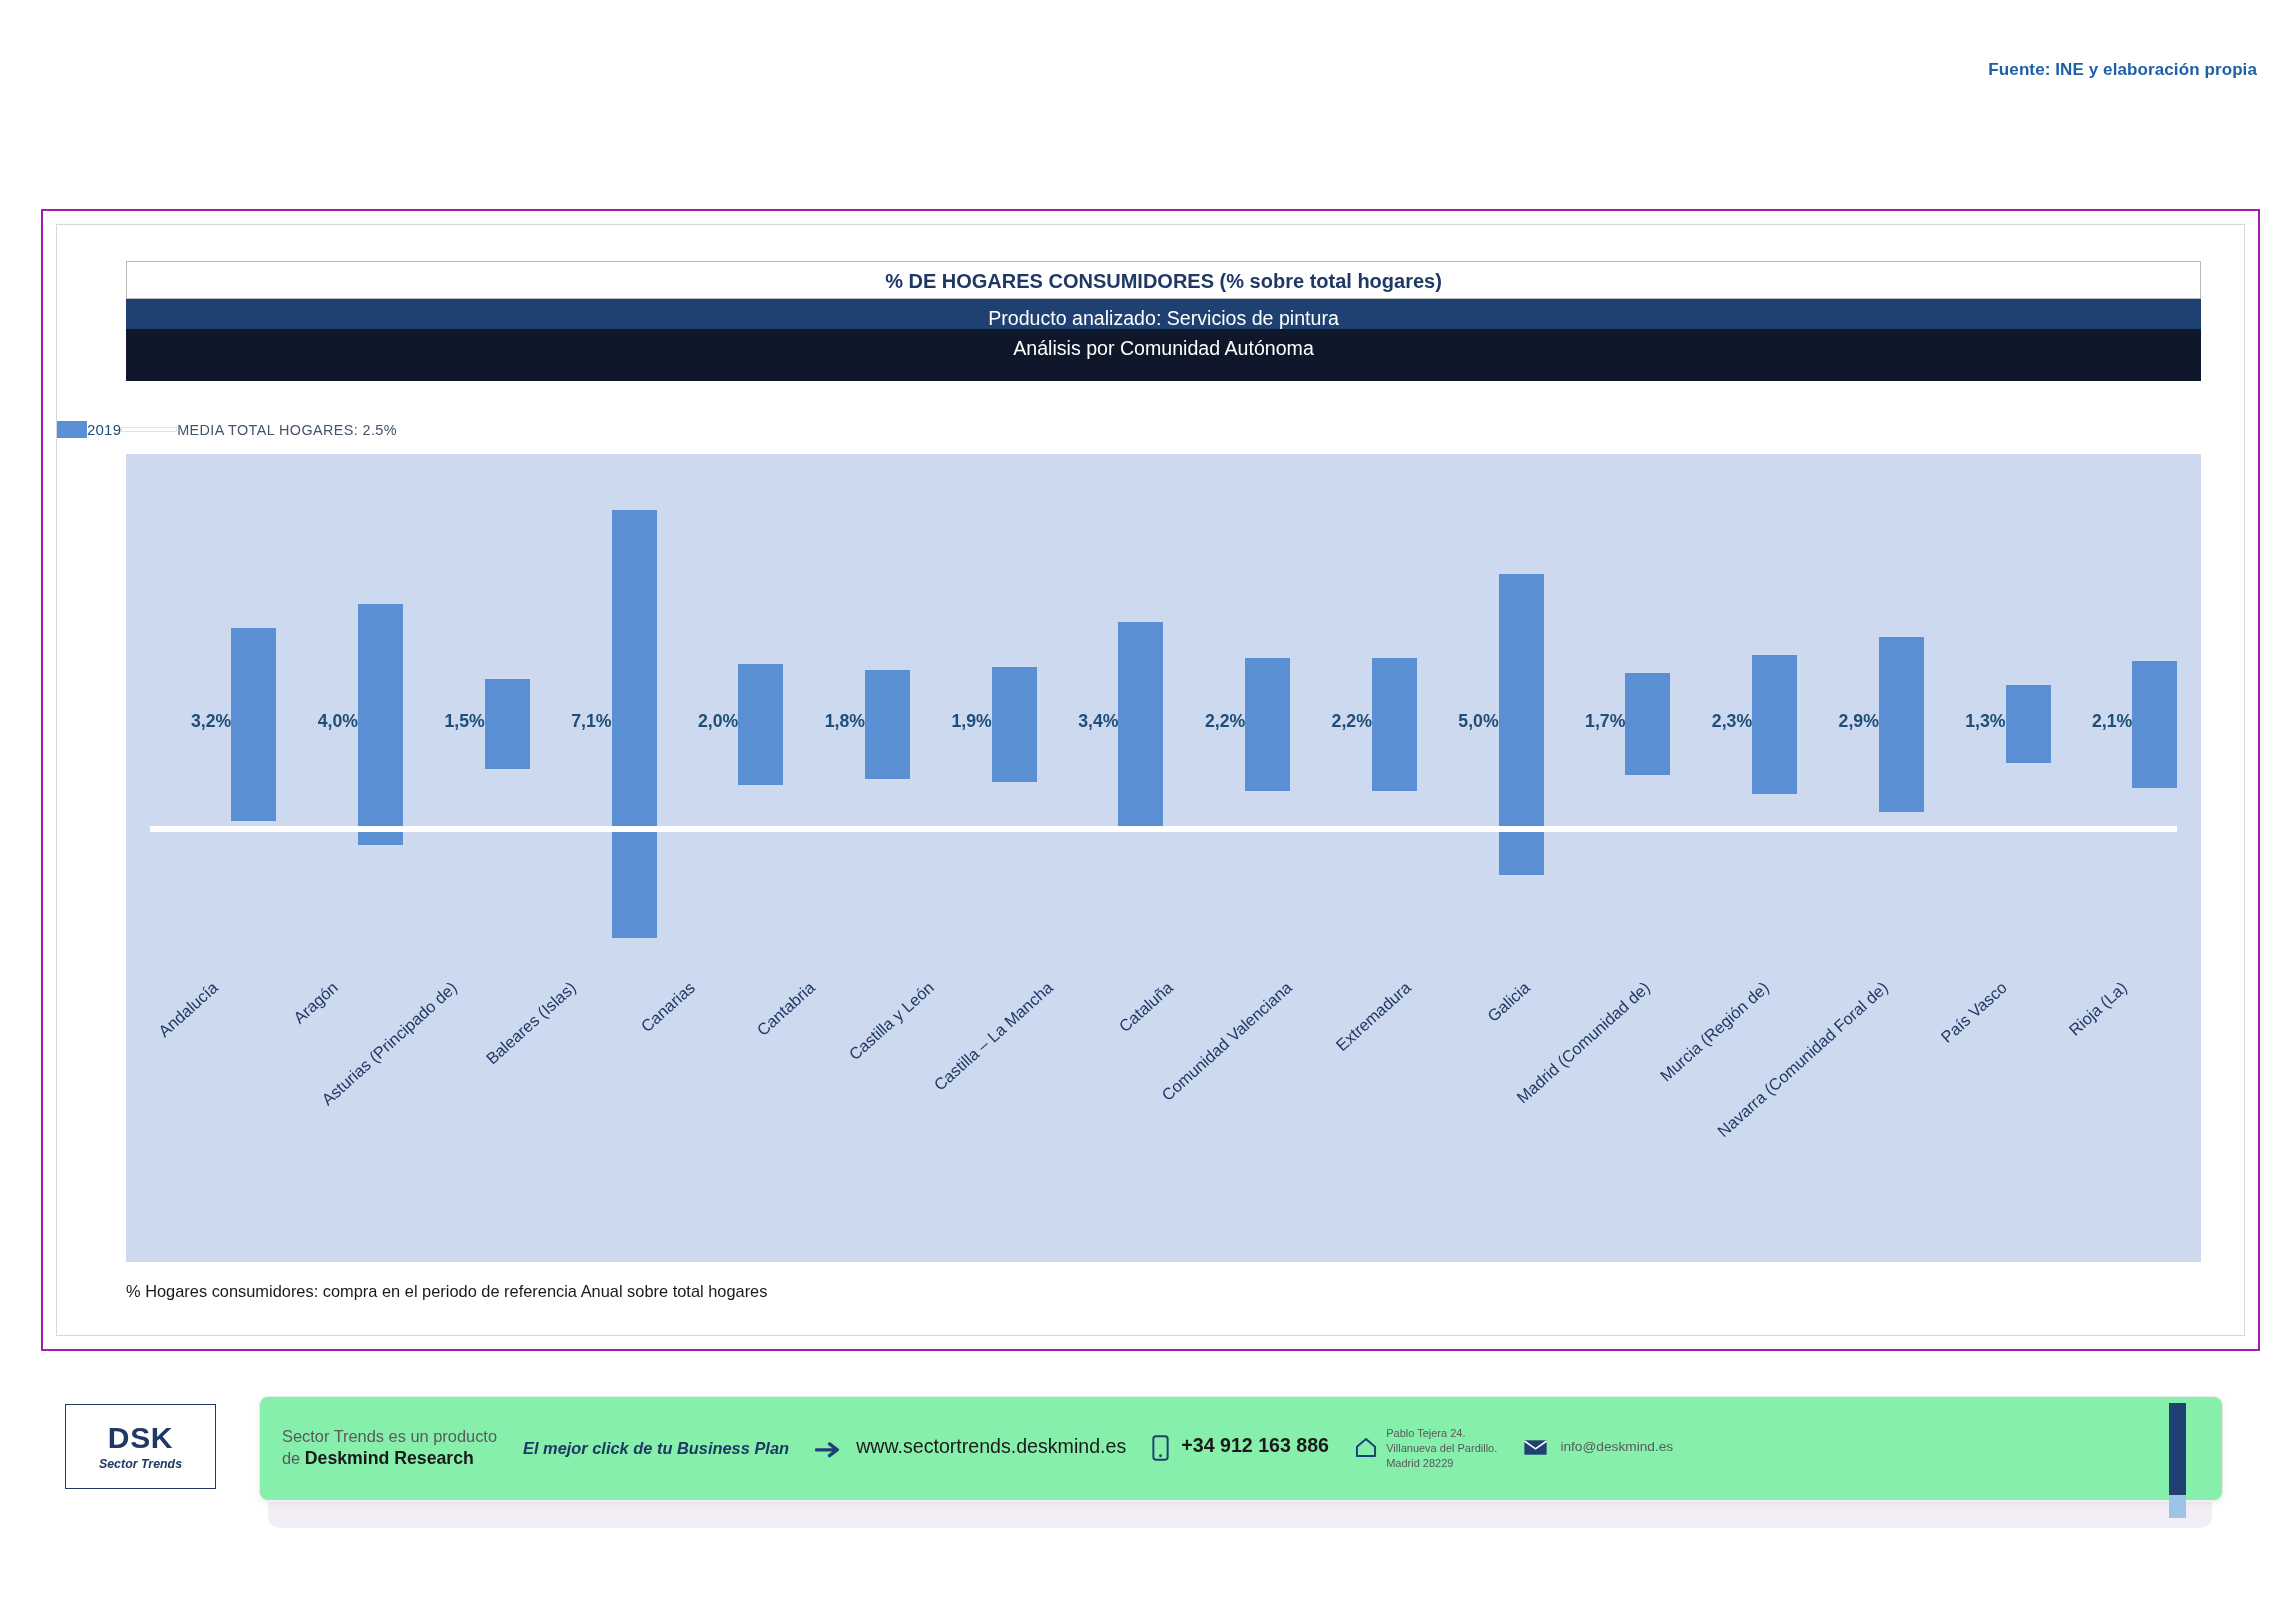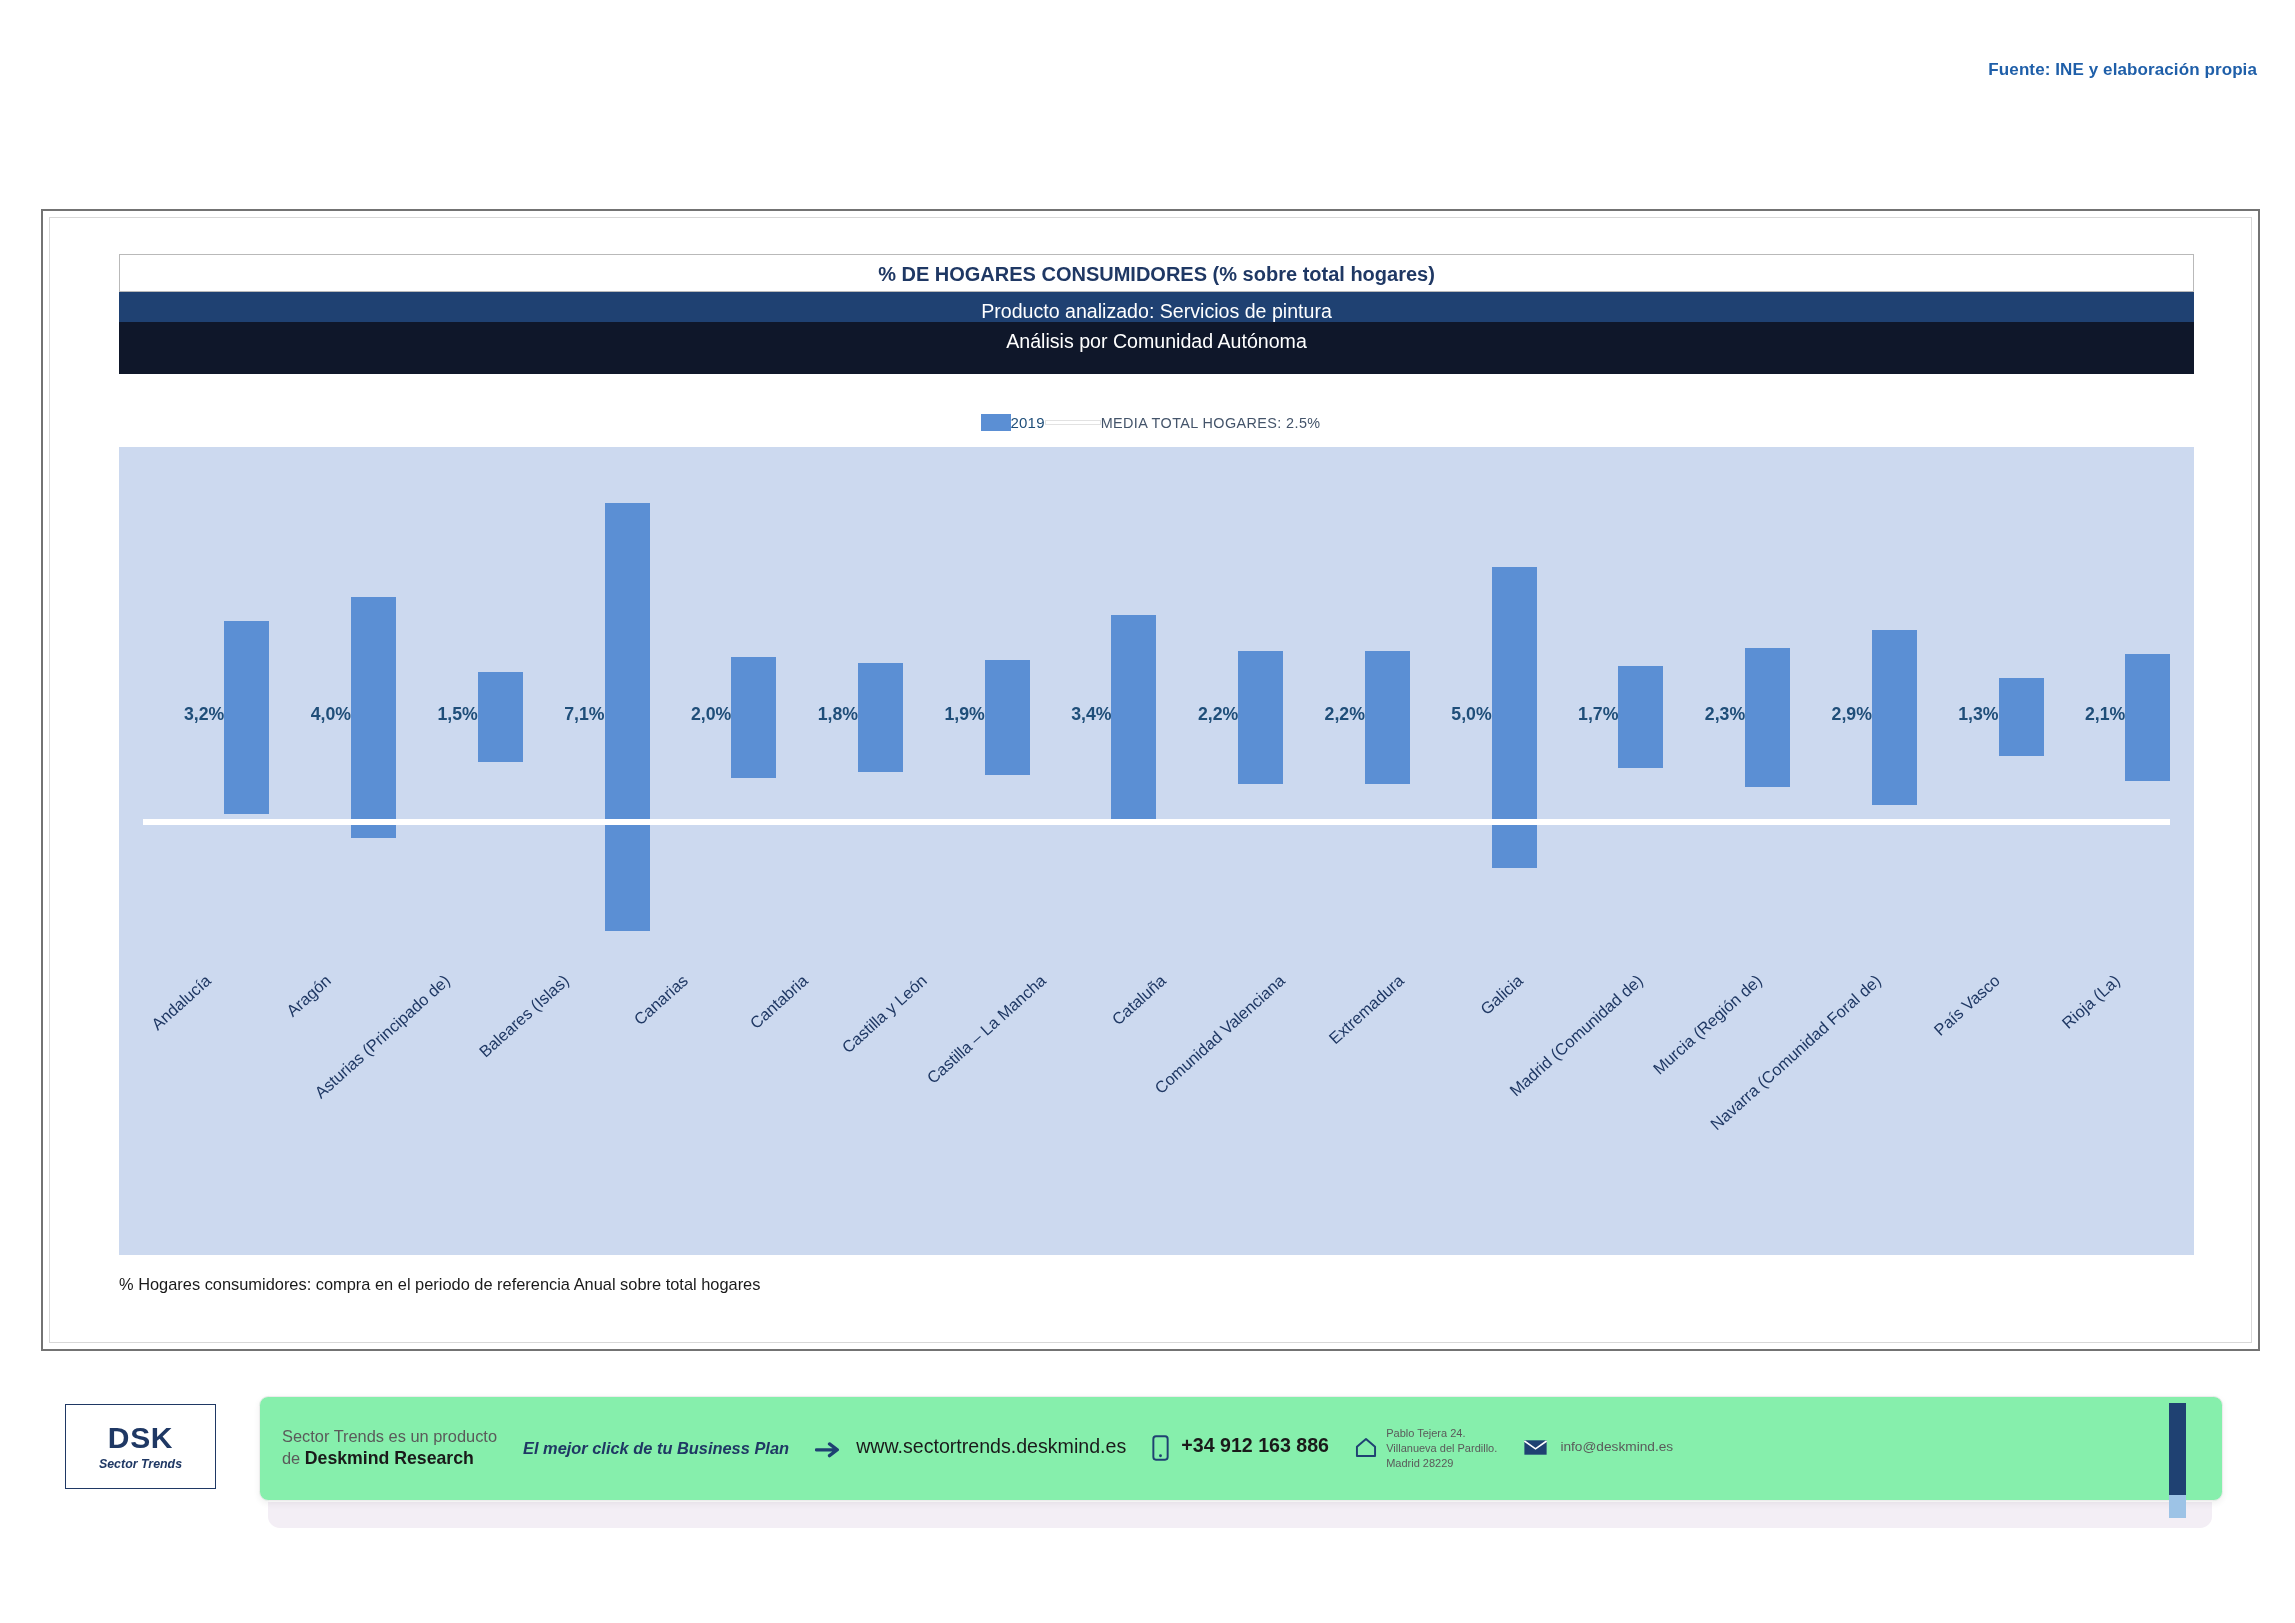--- a/index.html
+++ b/index.html
@@ -19,23 +19,23 @@
     font-weight: bold;
     color: #1f5fa9;
     letter-spacing: 0.1px;
   }
 
   
   .card-outer {
     position: absolute;
     left: 41px; top: 209px;
     width: 2219px; height: 1142px;
-    border: 2px solid #737373;
+    border: 2px solid #a21caf;
     background: #ffffff;
-    padding: 6px;
+    padding: 13px;
   }
   .card-inner {
     width: 100%; height: 100%;
     border: 0.7px solid #d8d8d8;
     background: #ffffff;
     position: relative;
   }
 
   
   .title-stack { position: absolute; left: 69px; top: 36px; width: 2075px; }
@@ -60,21 +60,20 @@
     font-size: 19.6px;
     color: #ffffff;
     background: #0f172a;
   }
 
   
   .legend {
     position: absolute;
     left: 0; right: 0; top: 196px;
     display: flex;
-    justify-content: center;
     align-items: center;
     font-size: 15px;
     color: #1f4e79;
   }
   .legend-swatch { width: 30px; height: 17px; background: #5b8fd4; display:inline-block; }
   .legend-line { width: 56px; height: 5.2px; background: #ffffff; border: 0.7px solid #e2e2e2; display:inline-block; }
   .legend-label { letter-spacing: 0.2px; }
   .legend-mean { font-size: 14.4px; color: #44546a; letter-spacing: 0.4px; }
 
   

